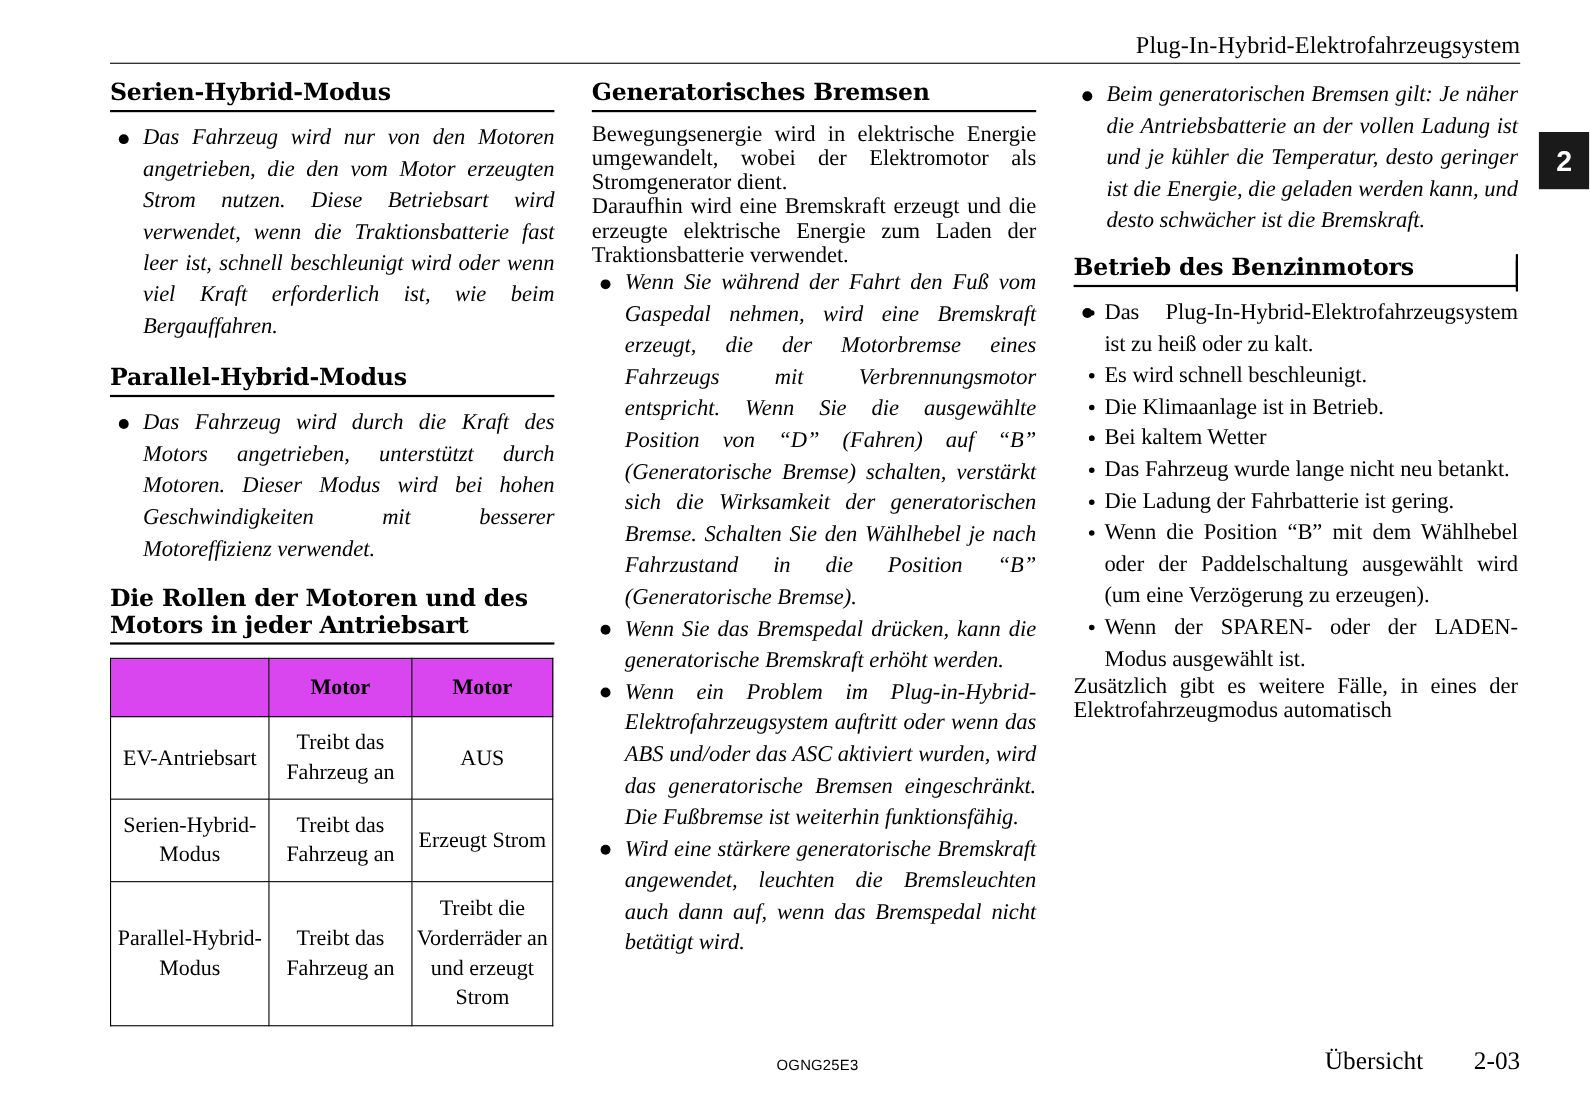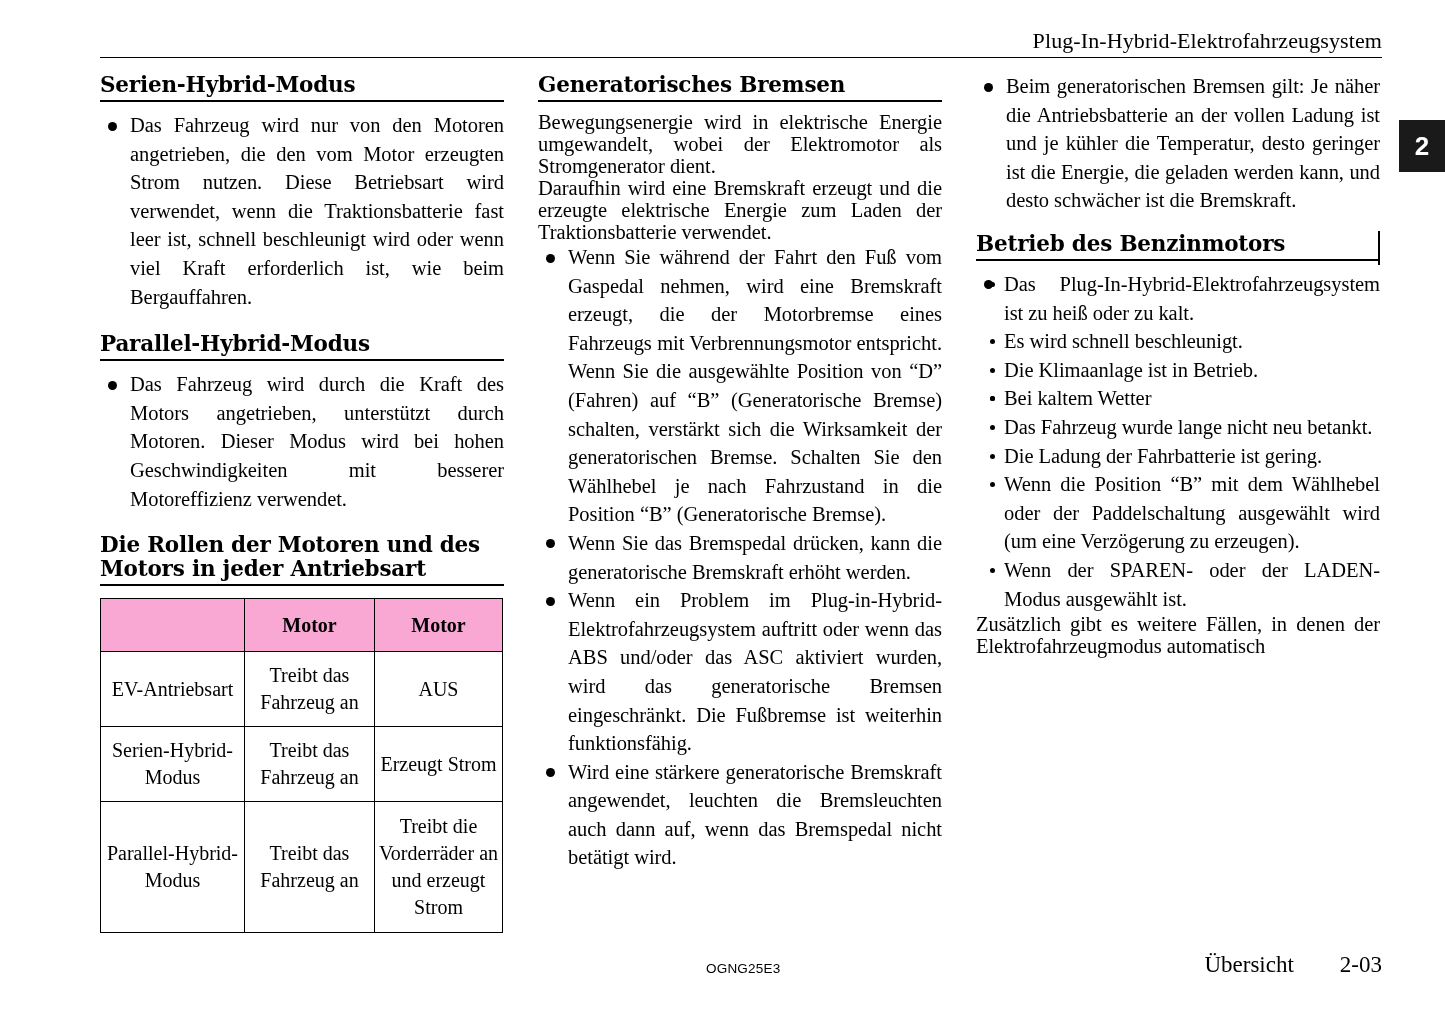--- a/index.html
+++ b/index.html
@@ -131,21 +131,21 @@
   }
   ul.bullets > li .bdot {
     position: absolute;
     left: 8px;
     top: 10.5px;
     width: 9px;
     height: 9px;
     border-radius: 50%;
     background: #000;
   }
-  ul.bullets > li.lastline-left { text-align-last: left; }
+  ul.bullets > li.lastline-left { text-align-last: left; font-style: italic; }
 
   
   ul.subbullets {
     list-style: none;
     margin: 0;
     padding: 0 0 0 12px;
   }
   ul.subbullets > li {
     position: relative;
     padding-left: 16px;
@@ -175,21 +175,21 @@
   }
   table.roles th, table.roles td {
     border: 1.5px solid #000;
     text-align: center;
     vertical-align: middle;
     font-size: 20px;
     line-height: 27px;
     padding: 6px 4px;
   }
   table.roles th {
-    background: #f9a8d4;
+    background: #d946ef;
     font-weight: bold;
     height: 40px;
   }
   table.roles col.c1 { width: 144px; }
   table.roles col.c2 { width: 130px; }
   table.roles col.c3 { width: 128px; }
   table.roles td.r1 { height: 62px; }
   table.roles td.r2 { height: 62px; }
   table.roles td.r3 { height: 118px; }
 
@@ -367,21 +367,21 @@
         <li class="lastline-left">
           <span class="sdot"></span>
           <span>Wenn die Position “B” mit dem Wählhebel oder der Paddelschaltung ausgewählt wird (um eine Verzögerung zu erzeugen).</span>
         </li>
         <li class="lastline-left">
           <span class="sdot"></span>
           <span>Wenn der SPAREN- oder der LADEN-Modus ausgewählt ist.</span>
         </li>
       </ul>
 
-      <p class="para">Zusätzlich gibt es weitere Fällen, in denen der Elektrofahrzeugmodus automatisch</p>
+      <p class="para">Zusätzlich gibt es weitere Fälle, in eines der Elektrofahrzeugmodus automatisch</p>
     </div>
 
   </div>
 
   <div class="footer-code">OGNG25E3</div>
   <div class="footer-right">
     <span class="footer-section">Übersicht</span>
     <span class="footer-page">2-03</span>
   </div>
 

